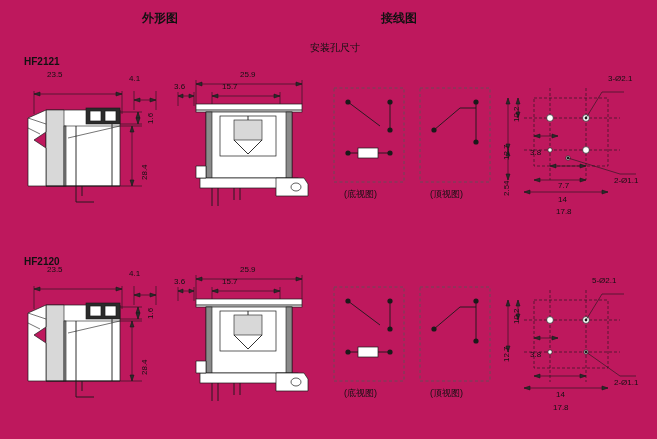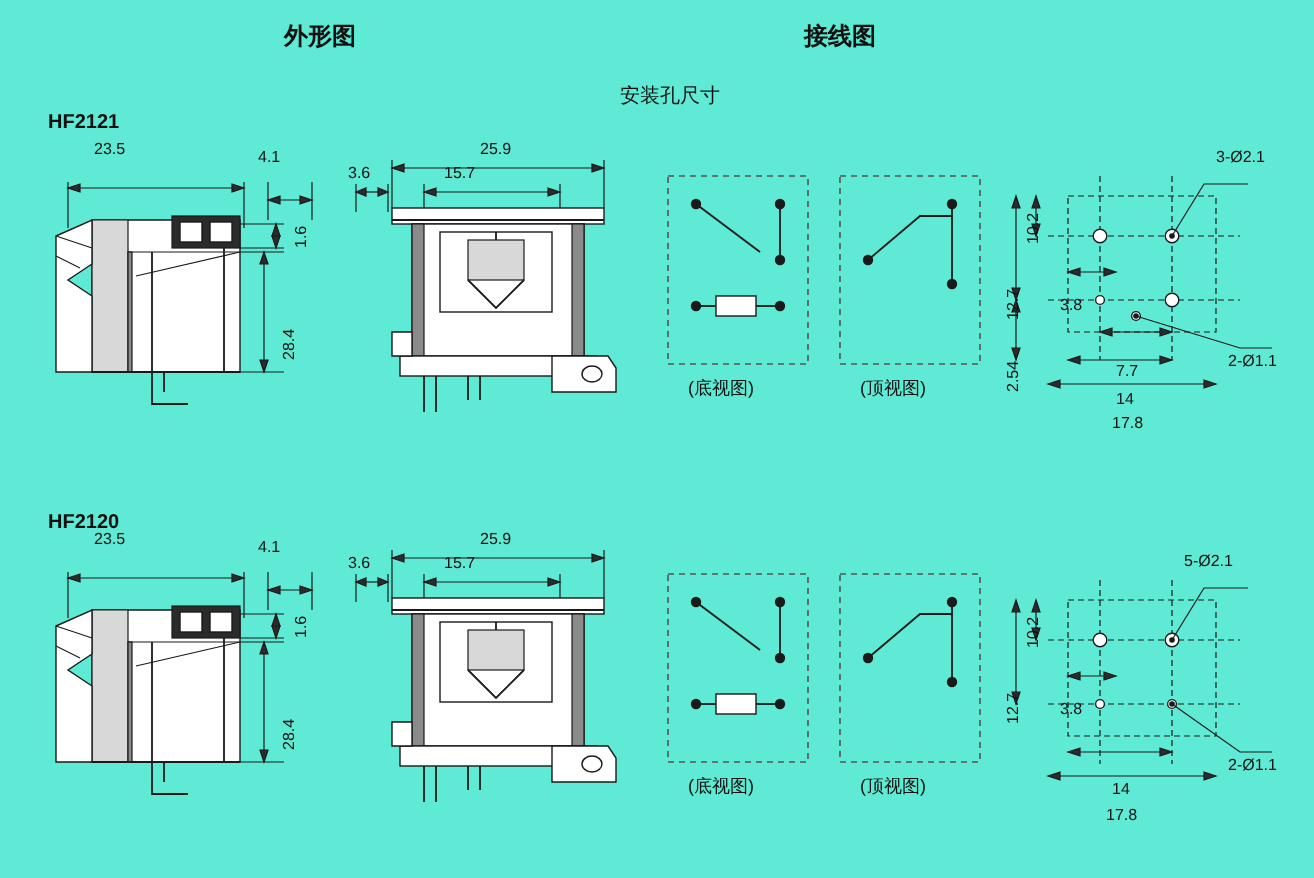--- a/index.html
+++ b/index.html
@@ -8,21 +8,21 @@
     background: #ffffff;
   }
   body {
     font-family: "Liberation Sans", sans-serif;
     color: #000000;
   }
   #sheet {
     position: relative;
     width: 657px;
     height: 439px;
-    background: #5eead4;
+    background: #be185d;
     overflow: hidden;
   }
   .abs { position: absolute; }
   .col-title {
     font-size: 12px;
     font-weight: bold;
     color: #111;
     white-space: nowrap;
   }
   .col-title .sub {
@@ -64,21 +64,21 @@
   .fill-lt { fill: #d8d8d8; stroke: #1a1a1a; stroke-width: 0.6; }
   .fill-w { fill: #ffffff; stroke: #1a1a1a; stroke-width: 0.7; }
   .dot { fill: #1a1a1a; }
 </style>
 </head>
 <body>
 
 <div id="sheet">
 
   <div class="abs col-title" style="left:142px; top:10px;"><span>外形图</span><span class="sub"></span></div>
-  <div class="abs col-title" style="left:402px; top:10px;"><span>接线图</span><span class="sub"></span></div>
+  <div class="abs col-title" style="left:381px; top:10px;"><span>接线图</span><span class="sub"></span></div>
 
   <div class="abs note" style="left:310px; top:41px;">安装孔尺寸</div>
 
   <div class="abs part-label" style="left:24px; top:56px;">HF2121</div>
 
   <div class="abs" style="left:16px; top:66px;">
     <svg width="150" height="150" viewBox="0 0 150 150">
 
       <line class="ln-thin" x1="18" y1="25" x2="18" y2="48"></line>
       <line class="ln-thin" x1="106" y1="25" x2="106" y2="48"></line>

